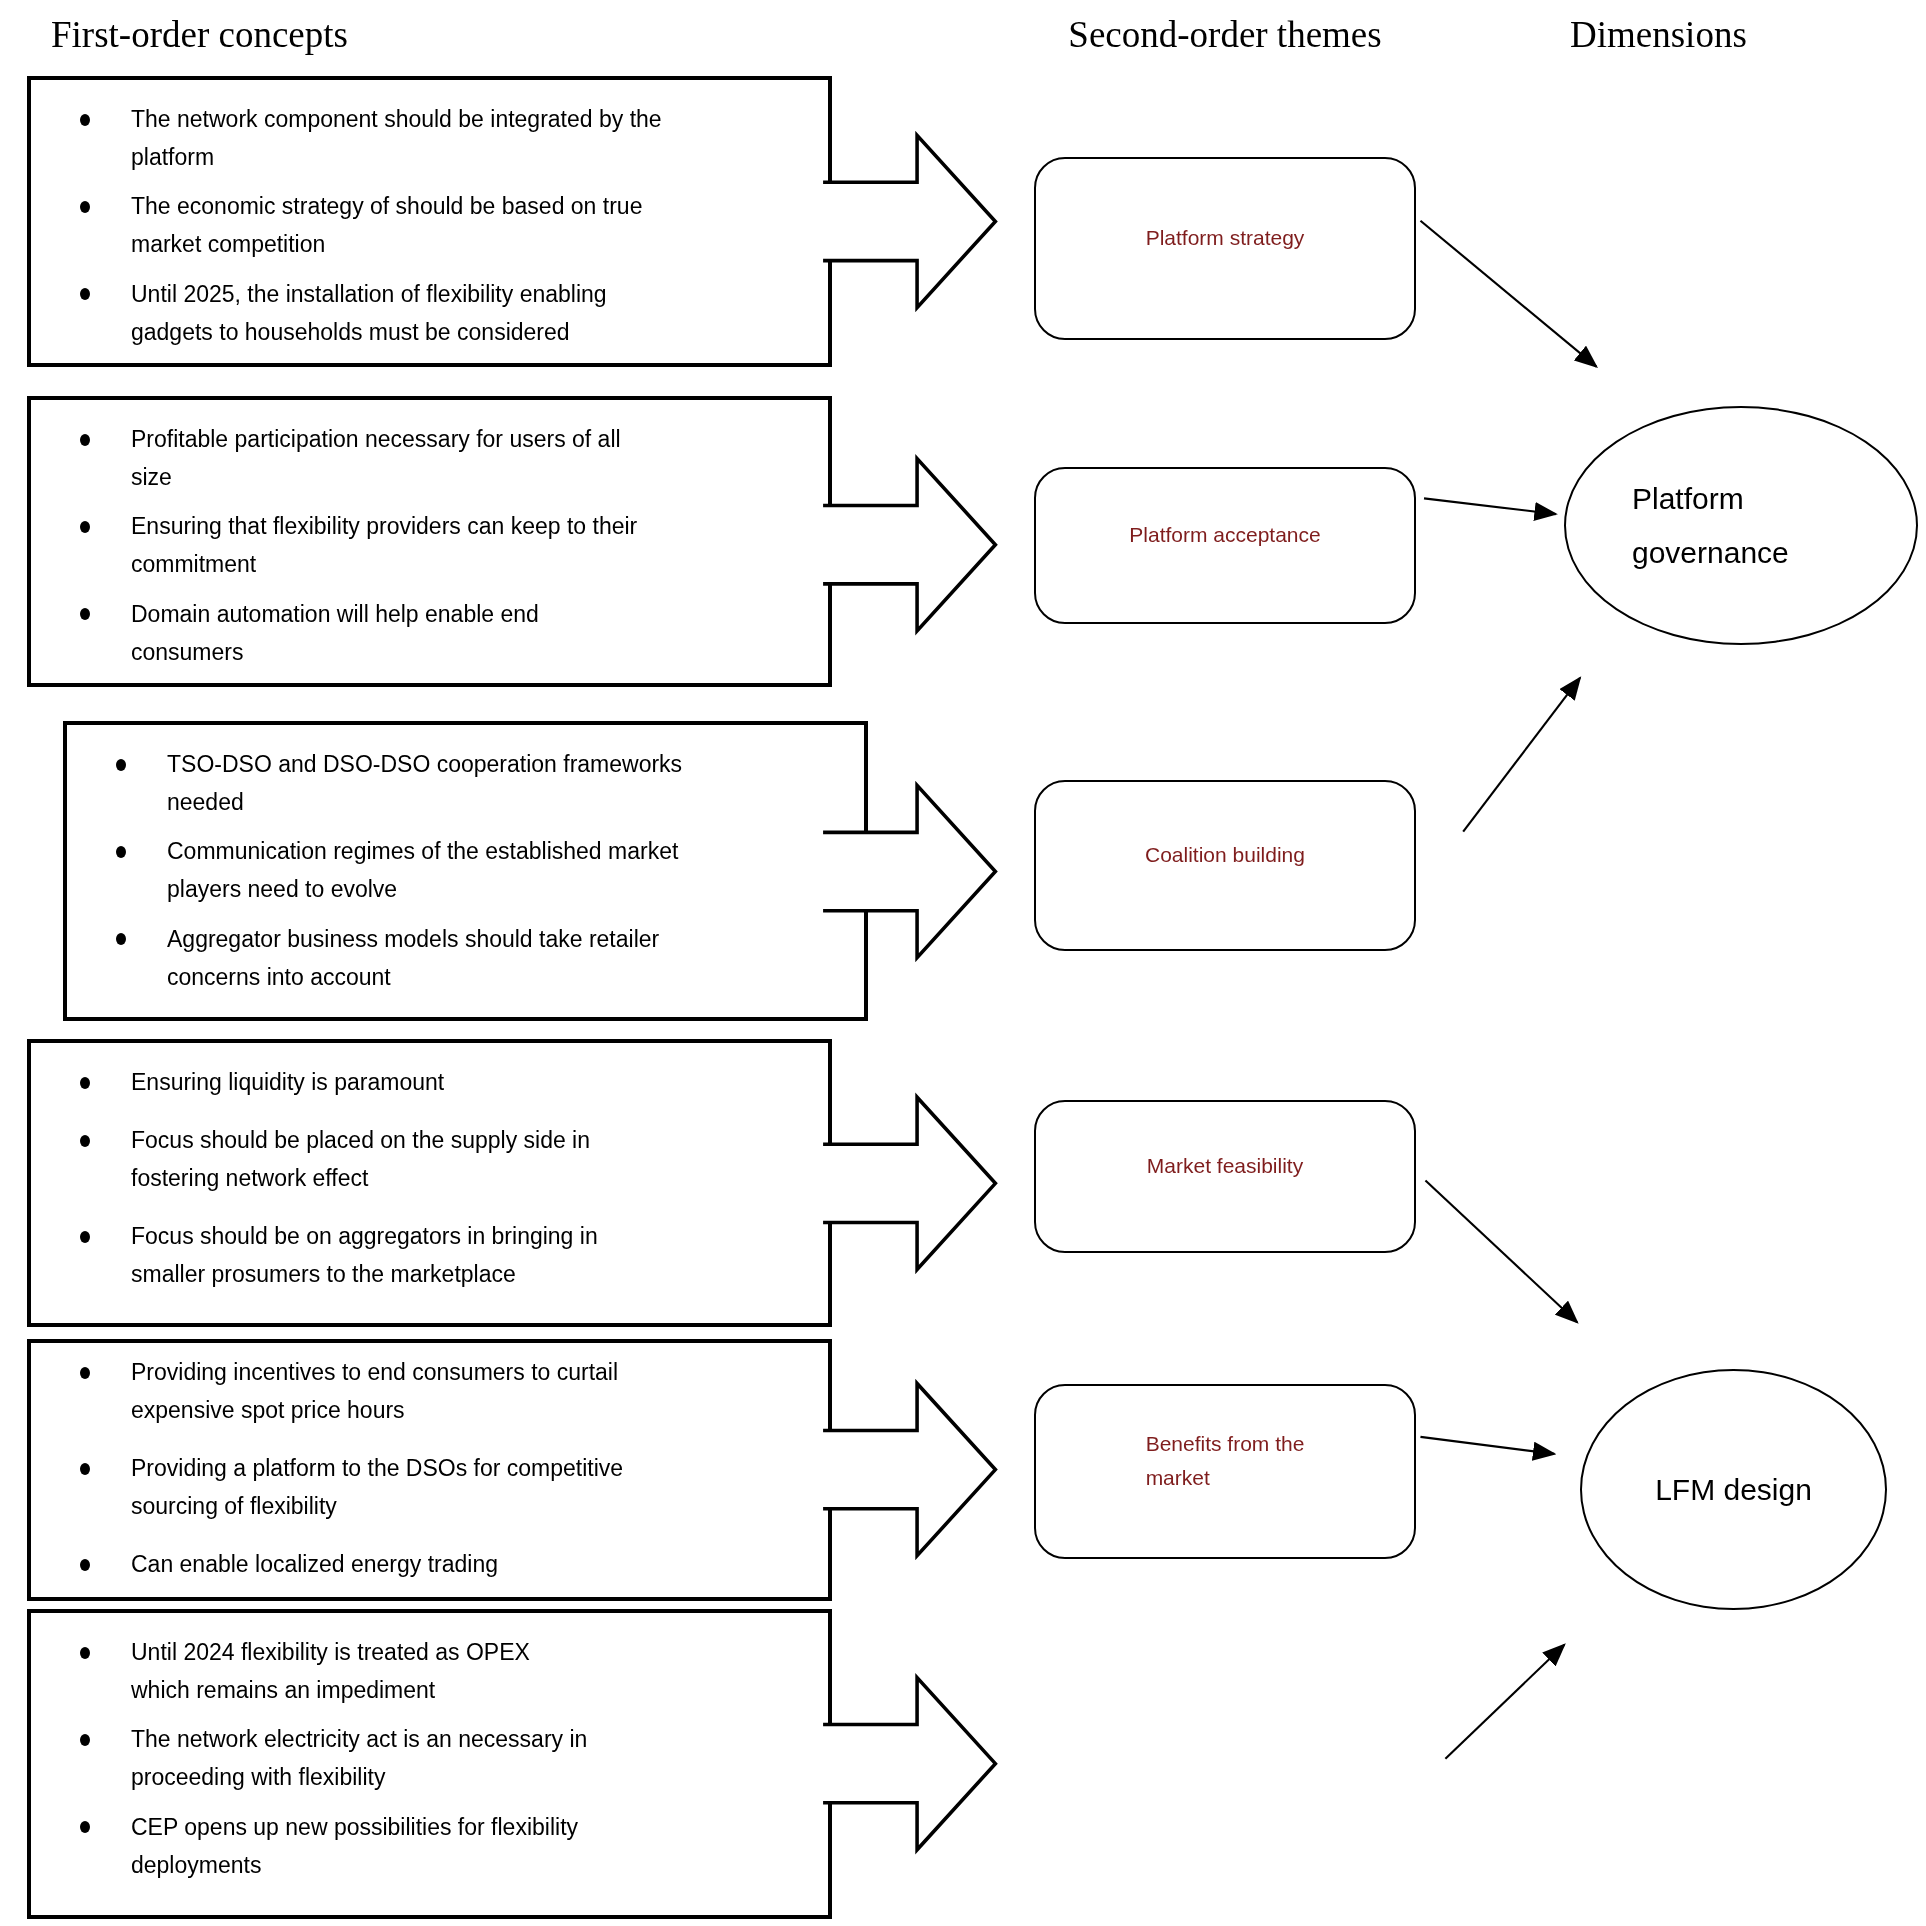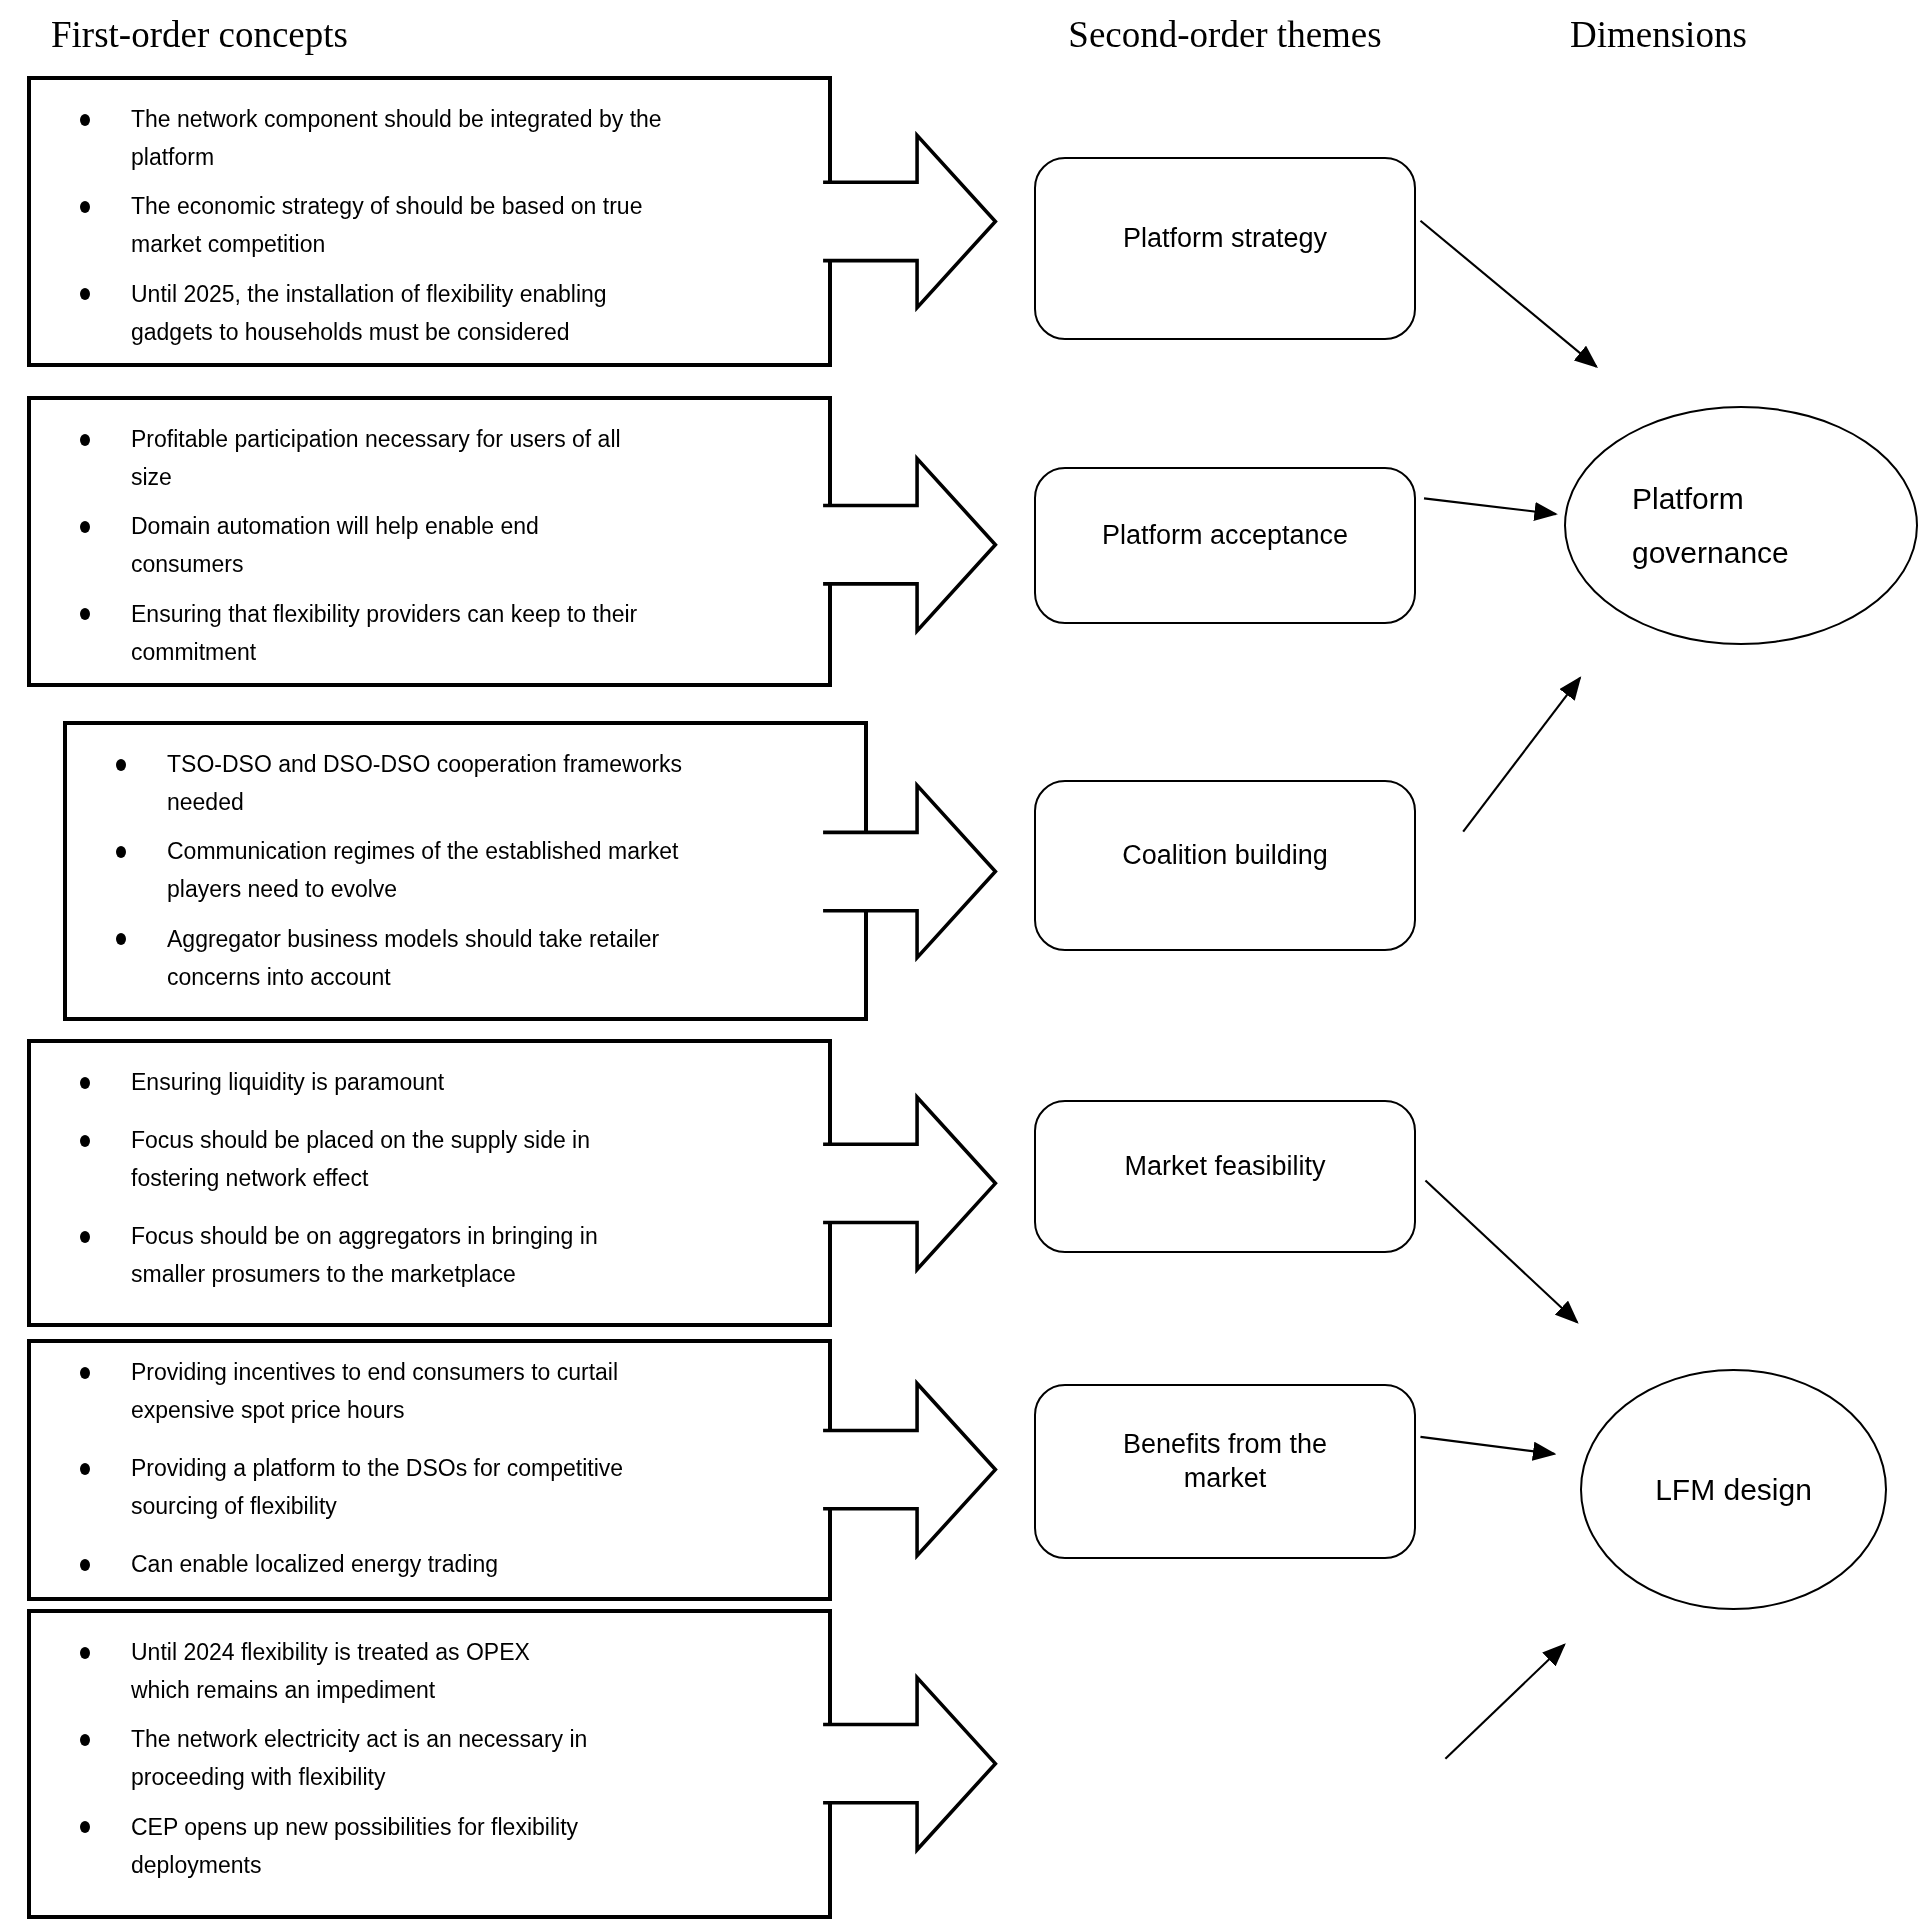--- a/index.html
+++ b/index.html
@@ -9,21 +9,21 @@
   .hdr{position:absolute;top:13px;font-family:"Liberation Serif",serif;font-size:37px;line-height:43px;white-space:nowrap;color:#000;z-index:2;}
   .hdr-center{text-align:center;}
 
   .cbox{position:absolute;left:27px;width:805px;border:4.3px solid #000;background:#fff;box-sizing:border-box;z-index:1;}
   .bullets{list-style:none;margin:0;padding:20px 13px 0 100px;}
   .bullets li{position:relative;font-size:23px;line-height:38px;white-space:pre-line;margin-bottom:11.4px;color:#000;}
   .bullets li::before{content:"";position:absolute;left:-51px;top:13.5px;width:10px;height:12px;border-radius:50%;background:#000;}
   .gap-lg li{margin-bottom:20px;}
 
   .tbox{position:absolute;left:1034px;width:382px;border:2.8px solid #000;border-radius:31px;background:#fff;box-sizing:border-box;display:flex;align-items:center;justify-content:center;padding-bottom:21.4px;z-index:2;}
-  .tlabel{font-size:27px;line-height:34px;text-align:center;white-space:pre-line;color:#000000;}
+  .tlabel{font-size:21px;line-height:34px;text-align:left;white-space:pre-line;color:#7f1d1d;}
 
   .ell{position:absolute;border:2.8px solid #000;border-radius:50%;background:#fff;box-sizing:border-box;display:flex;align-items:center;z-index:2;}
   .elabel{font-size:30px;line-height:54px;white-space:pre-line;color:#000;}
   .ell-left .elabel{padding-left:66px;text-align:left;}
   .ell-center{justify-content:center;}
   .ell-center .elabel{text-align:center;}
 
   .overlay{position:absolute;left:0;top:0;z-index:10;pointer-events:none;}
   .block-arrow{fill:#ffffff;stroke:#000000;stroke-width:5;}
   .thin-arrow{stroke:#000000;stroke-width:3;fill:none;}
@@ -44,24 +44,24 @@
         <li>The economic strategy of should be based on true
 market competition</li>
         <li>Until 2025, the installation of flexibility enabling
 gadgets to households must be considered</li>
       </ul>
   </div>
   <div class="cbox" style="top:396px;height:291px;">
     <ul class="bullets">
         <li>Profitable participation necessary for users of all
 size</li>
+        <li>Ensuring that flexibility providers can keep to their
+commitment</li>
         <li>Domain automation will help enable end
 consumers</li>
-        <li>Ensuring that flexibility providers can keep to their
-commitment</li>
       </ul>
   </div>
   <div class="cbox" style="top:721px;height:300px;margin-left:36px;">
     <ul class="bullets">
         <li>TSO-DSO and DSO-DSO cooperation frameworks
 needed</li>
         <li>Communication regimes of the established market
 players need to evolve</li>
         <li>Aggregator business models should take retailer
 concerns into account</li>

